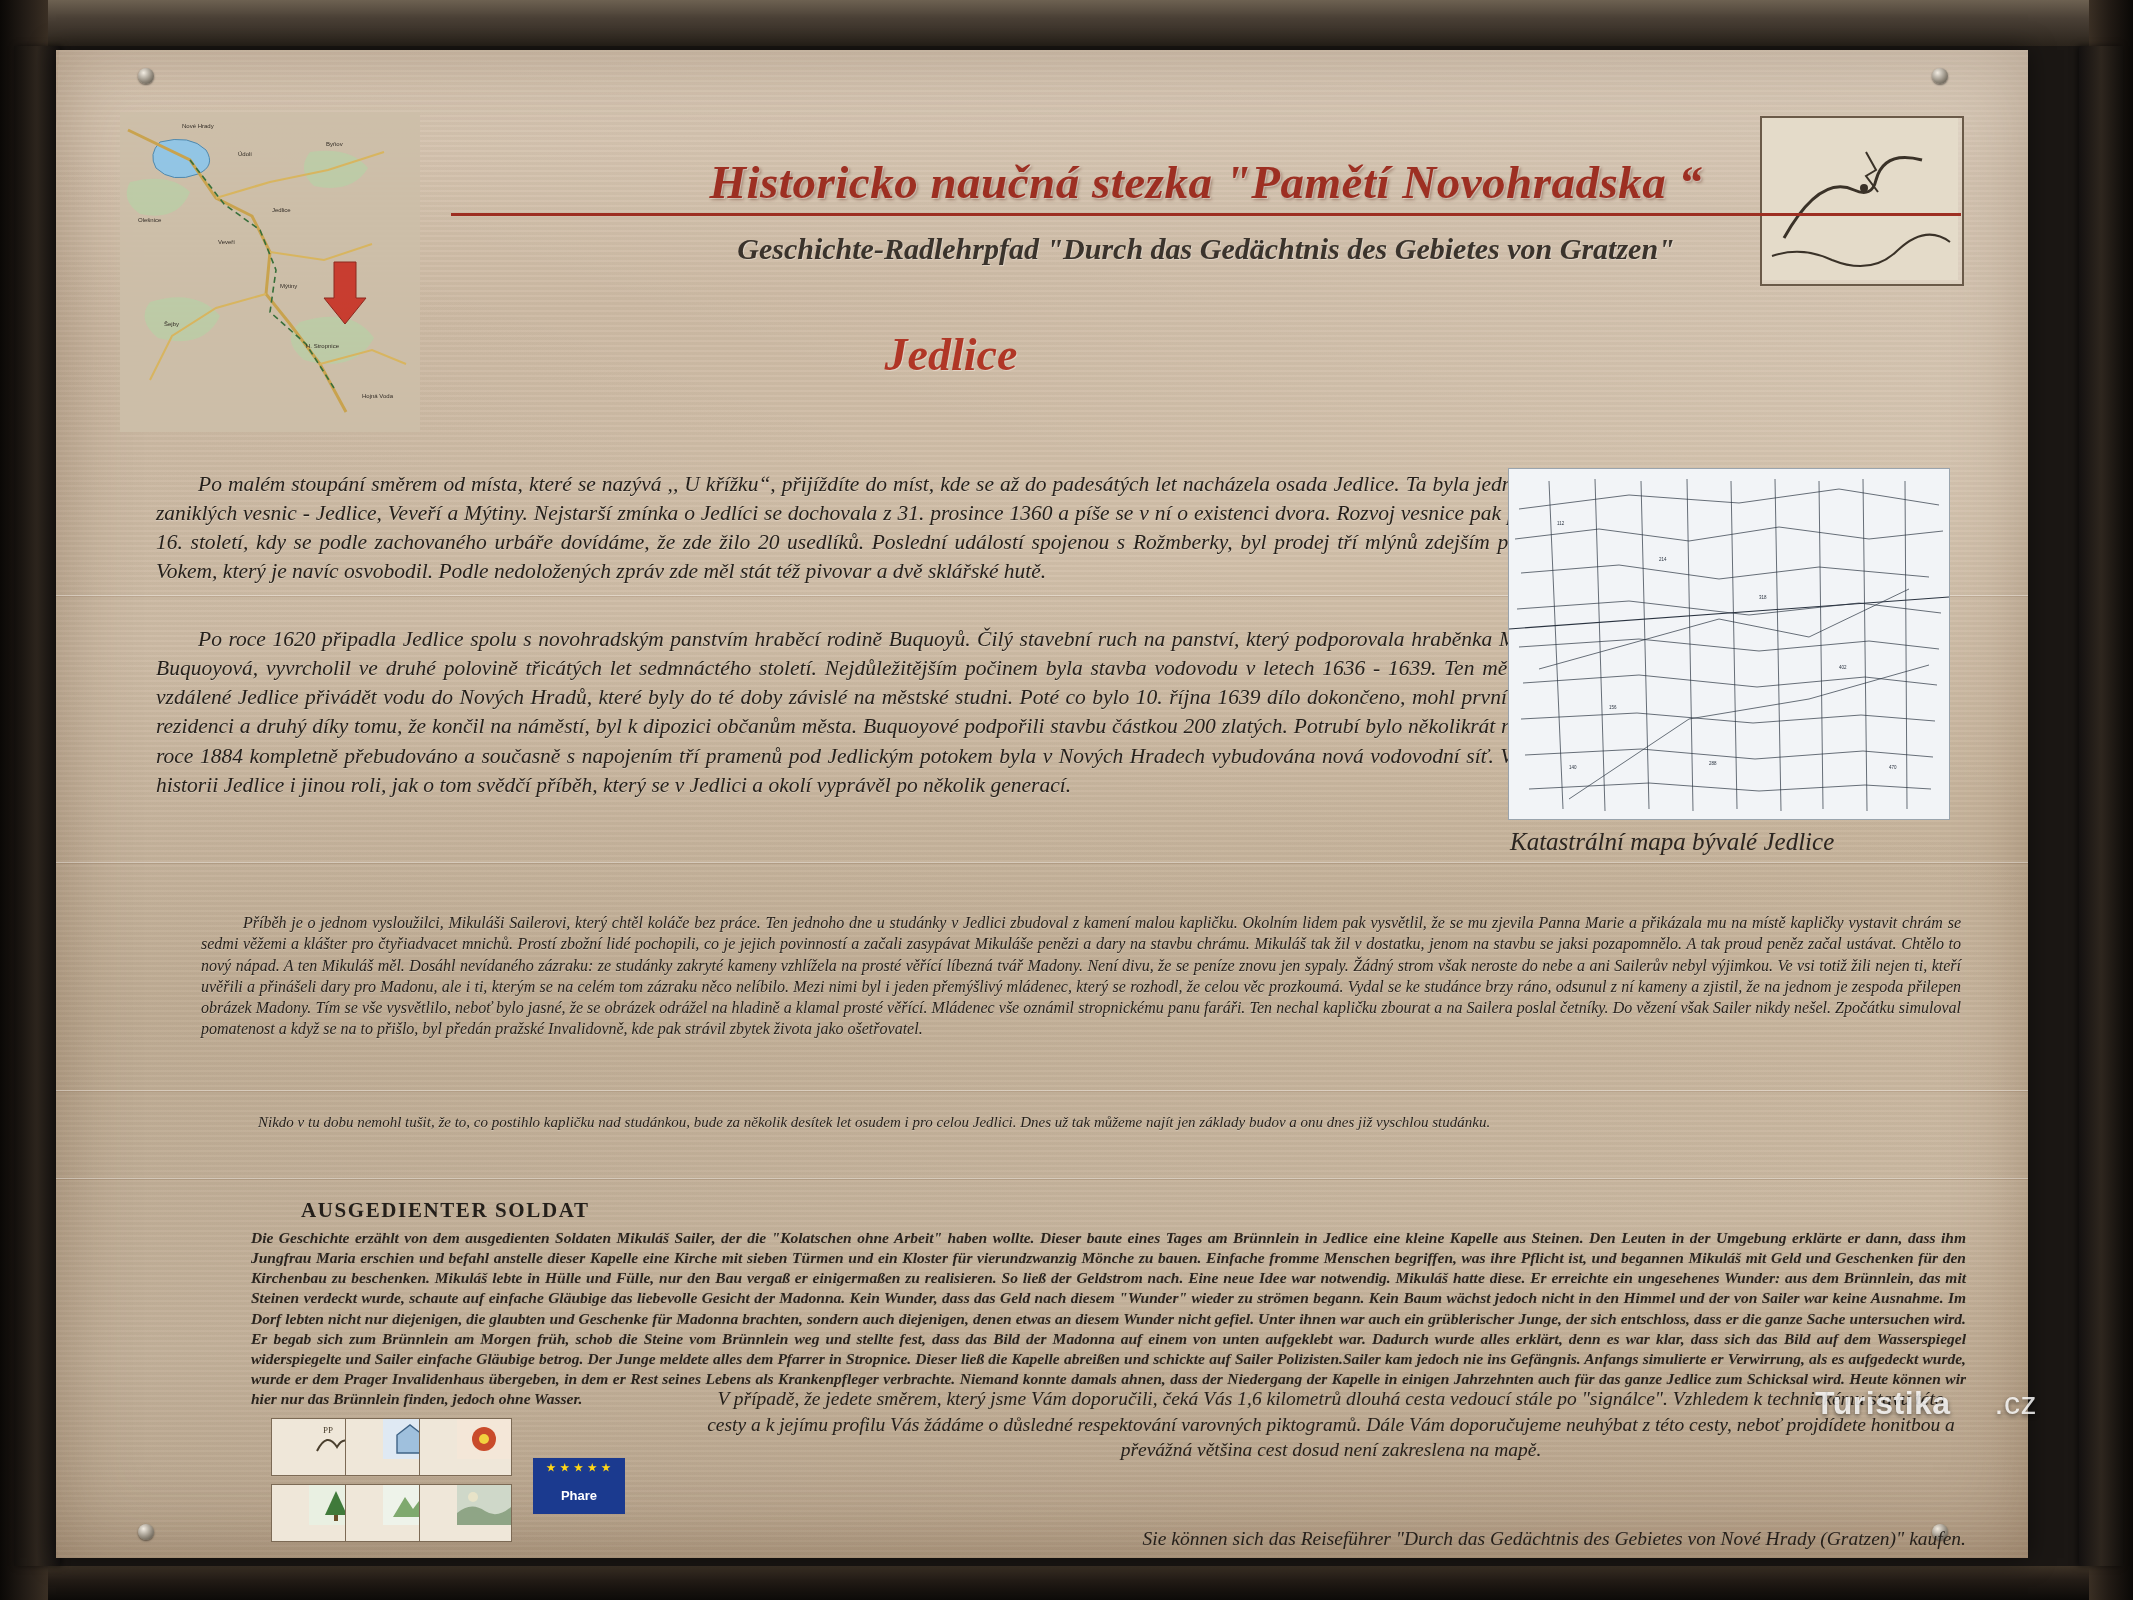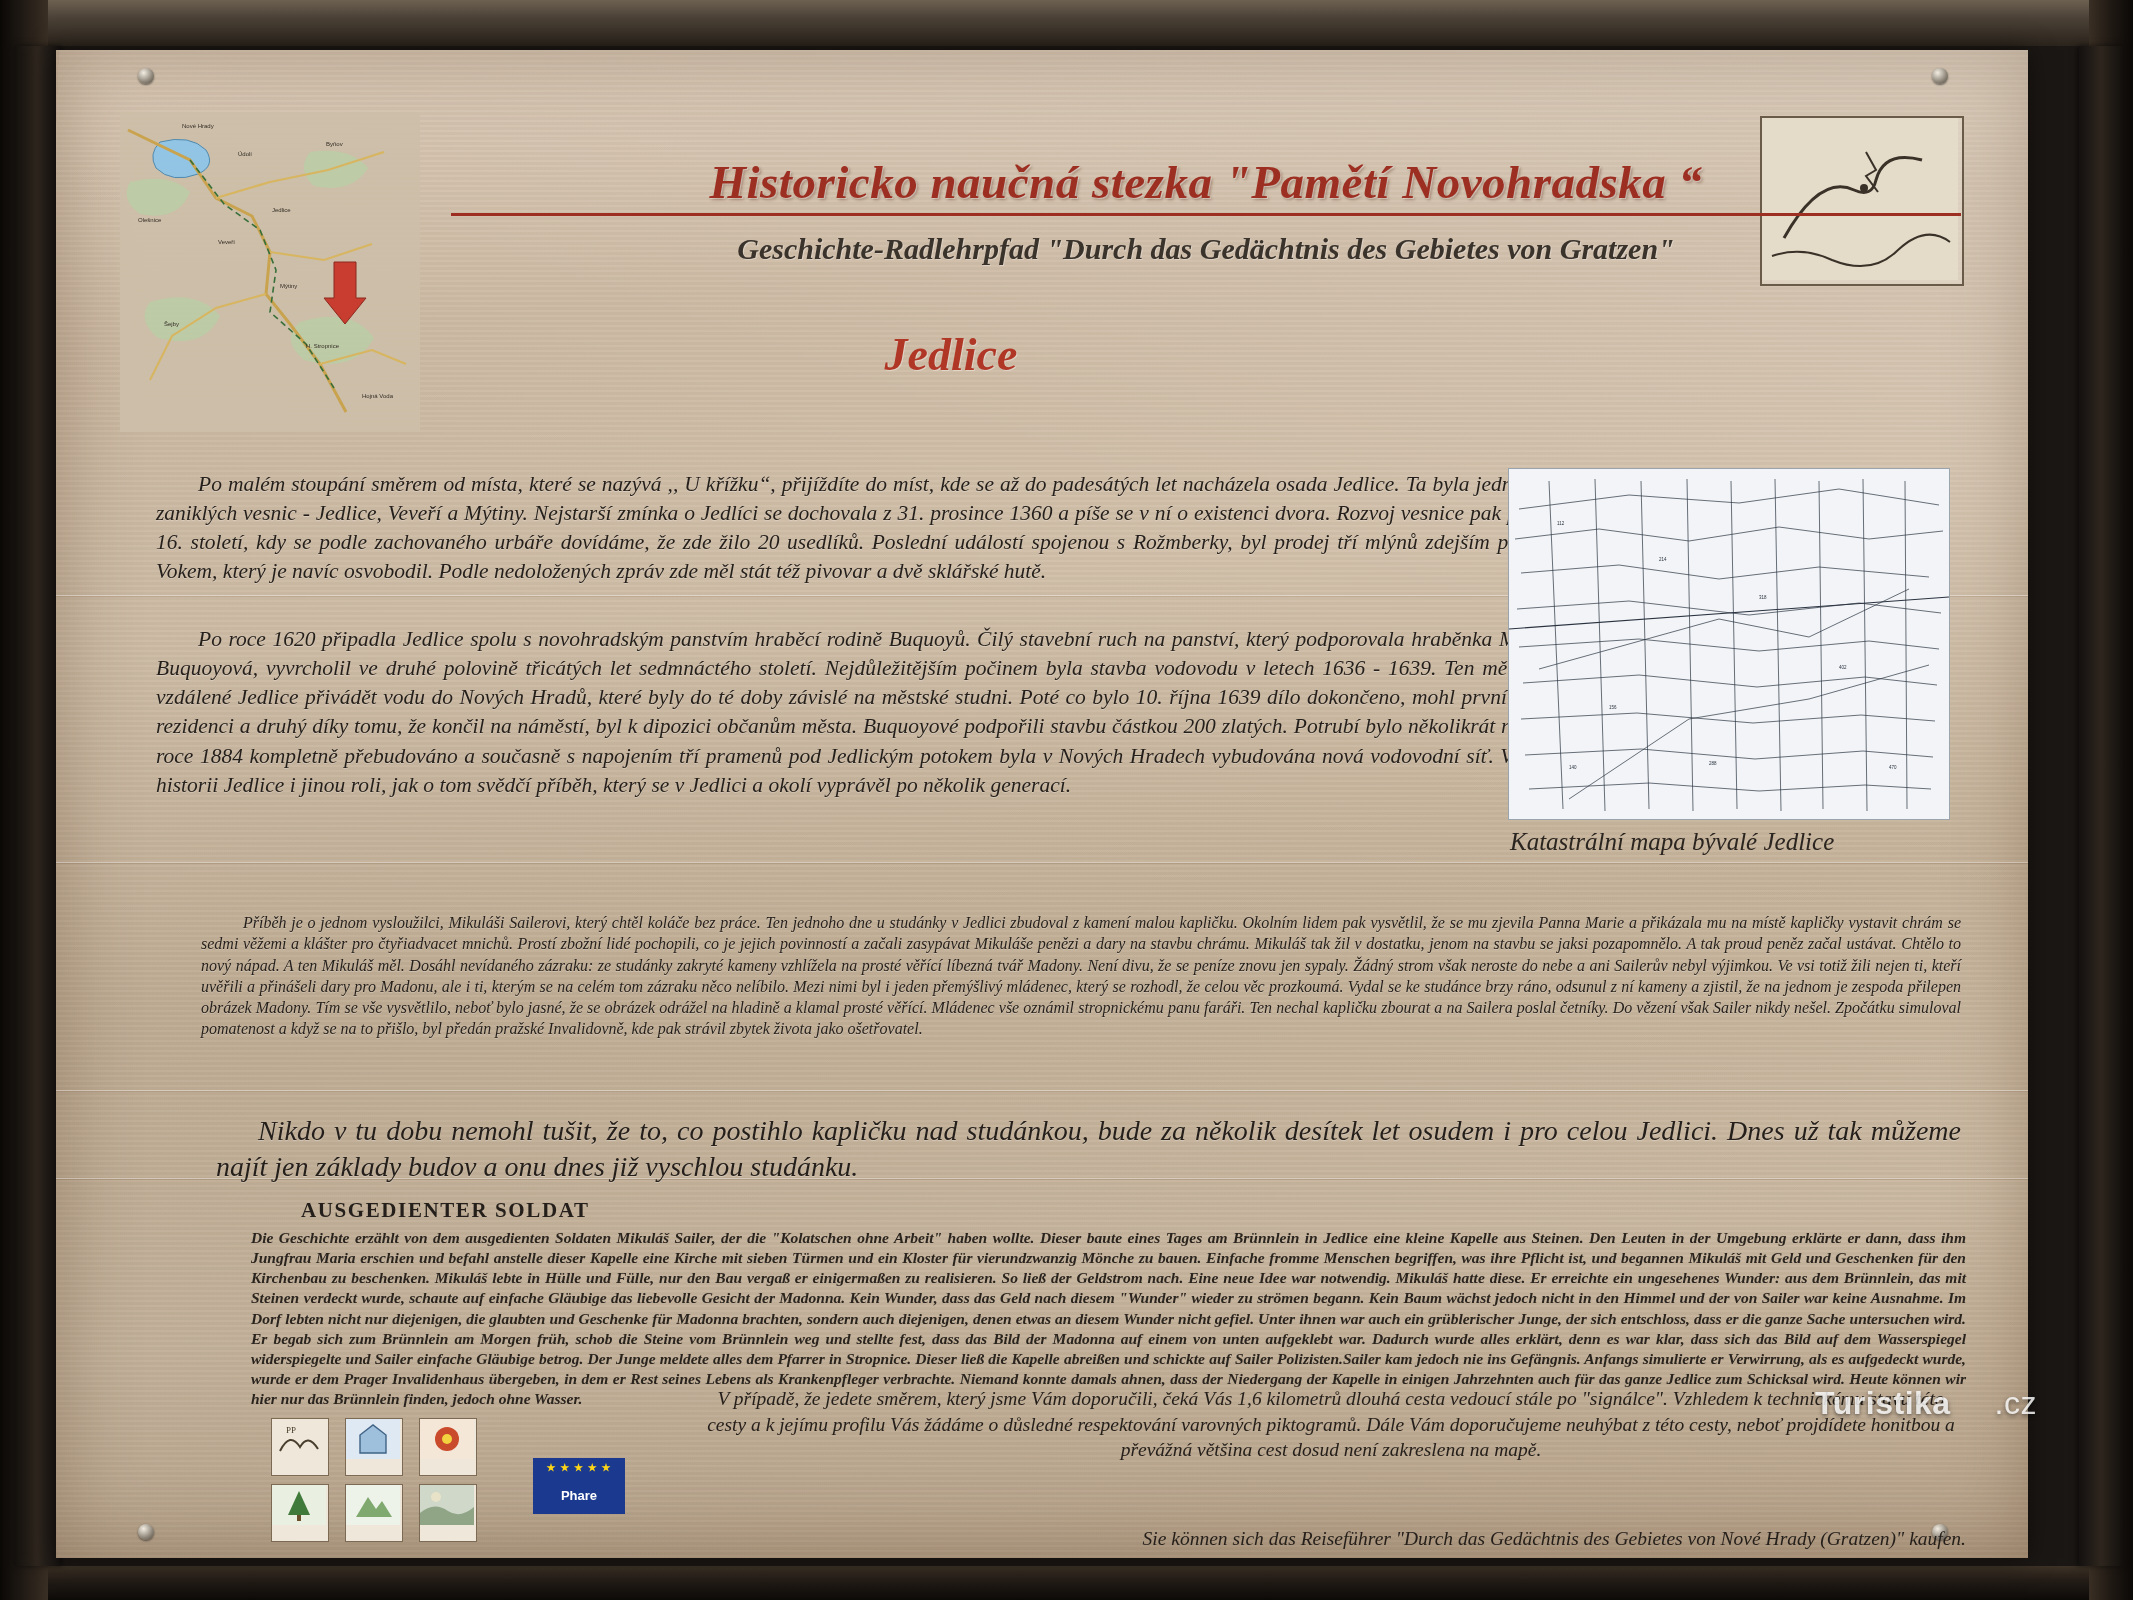--- a/index.html
+++ b/index.html
@@ -186,21 +186,21 @@
     text-shadow: 0 1px 0 rgba(255,255,255,.25);
   }
   .p1 { left: 100px; top: 420px; width: 1500px; }
   .p2 { left: 100px; top: 575px; width: 1500px; }
   .p3 {
     left: 145px; top: 862px; width: 1760px;
     font-size: 16px; line-height: 1.33;
   }
   .p4 {
     left: 160px; top: 1063px; width: 1745px;
-    font-size: 28px; line-height: 1.3;
+    font-size: 15px; line-height: 1.3;
   }
 
   
   .joint {
     position: absolute;
     left: 0; right: 0;
     height: 1px;
     background: rgba(255,255,255,.35);
     box-shadow: 0 1px 0 rgba(110,80,50,.18);
   }
@@ -262,22 +262,23 @@
     height: 130px;
   }
   .logo {
     position: absolute;
     width: 56px; height: 56px;
     border: 1px solid #7c6a55;
     background: #efe7d9;
     font-family: "Liberation Sans", sans-serif;
     font-size: 7px;
     color: #333;
-    text-align: left;
+    text-align: right;
     overflow: hidden;
+    padding-left: 35px;
   }
   .logo .cap { display:block; margin-top: 40px; font-size: 6px; }
   .phare {
     position: absolute;
     left: 262px; top: 40px;
     width: 92px; height: 56px;
     background: #1b3a8f;
     color: #fff;
     font-family: "Liberation Sans", sans-serif;
     font-size: 13px;

